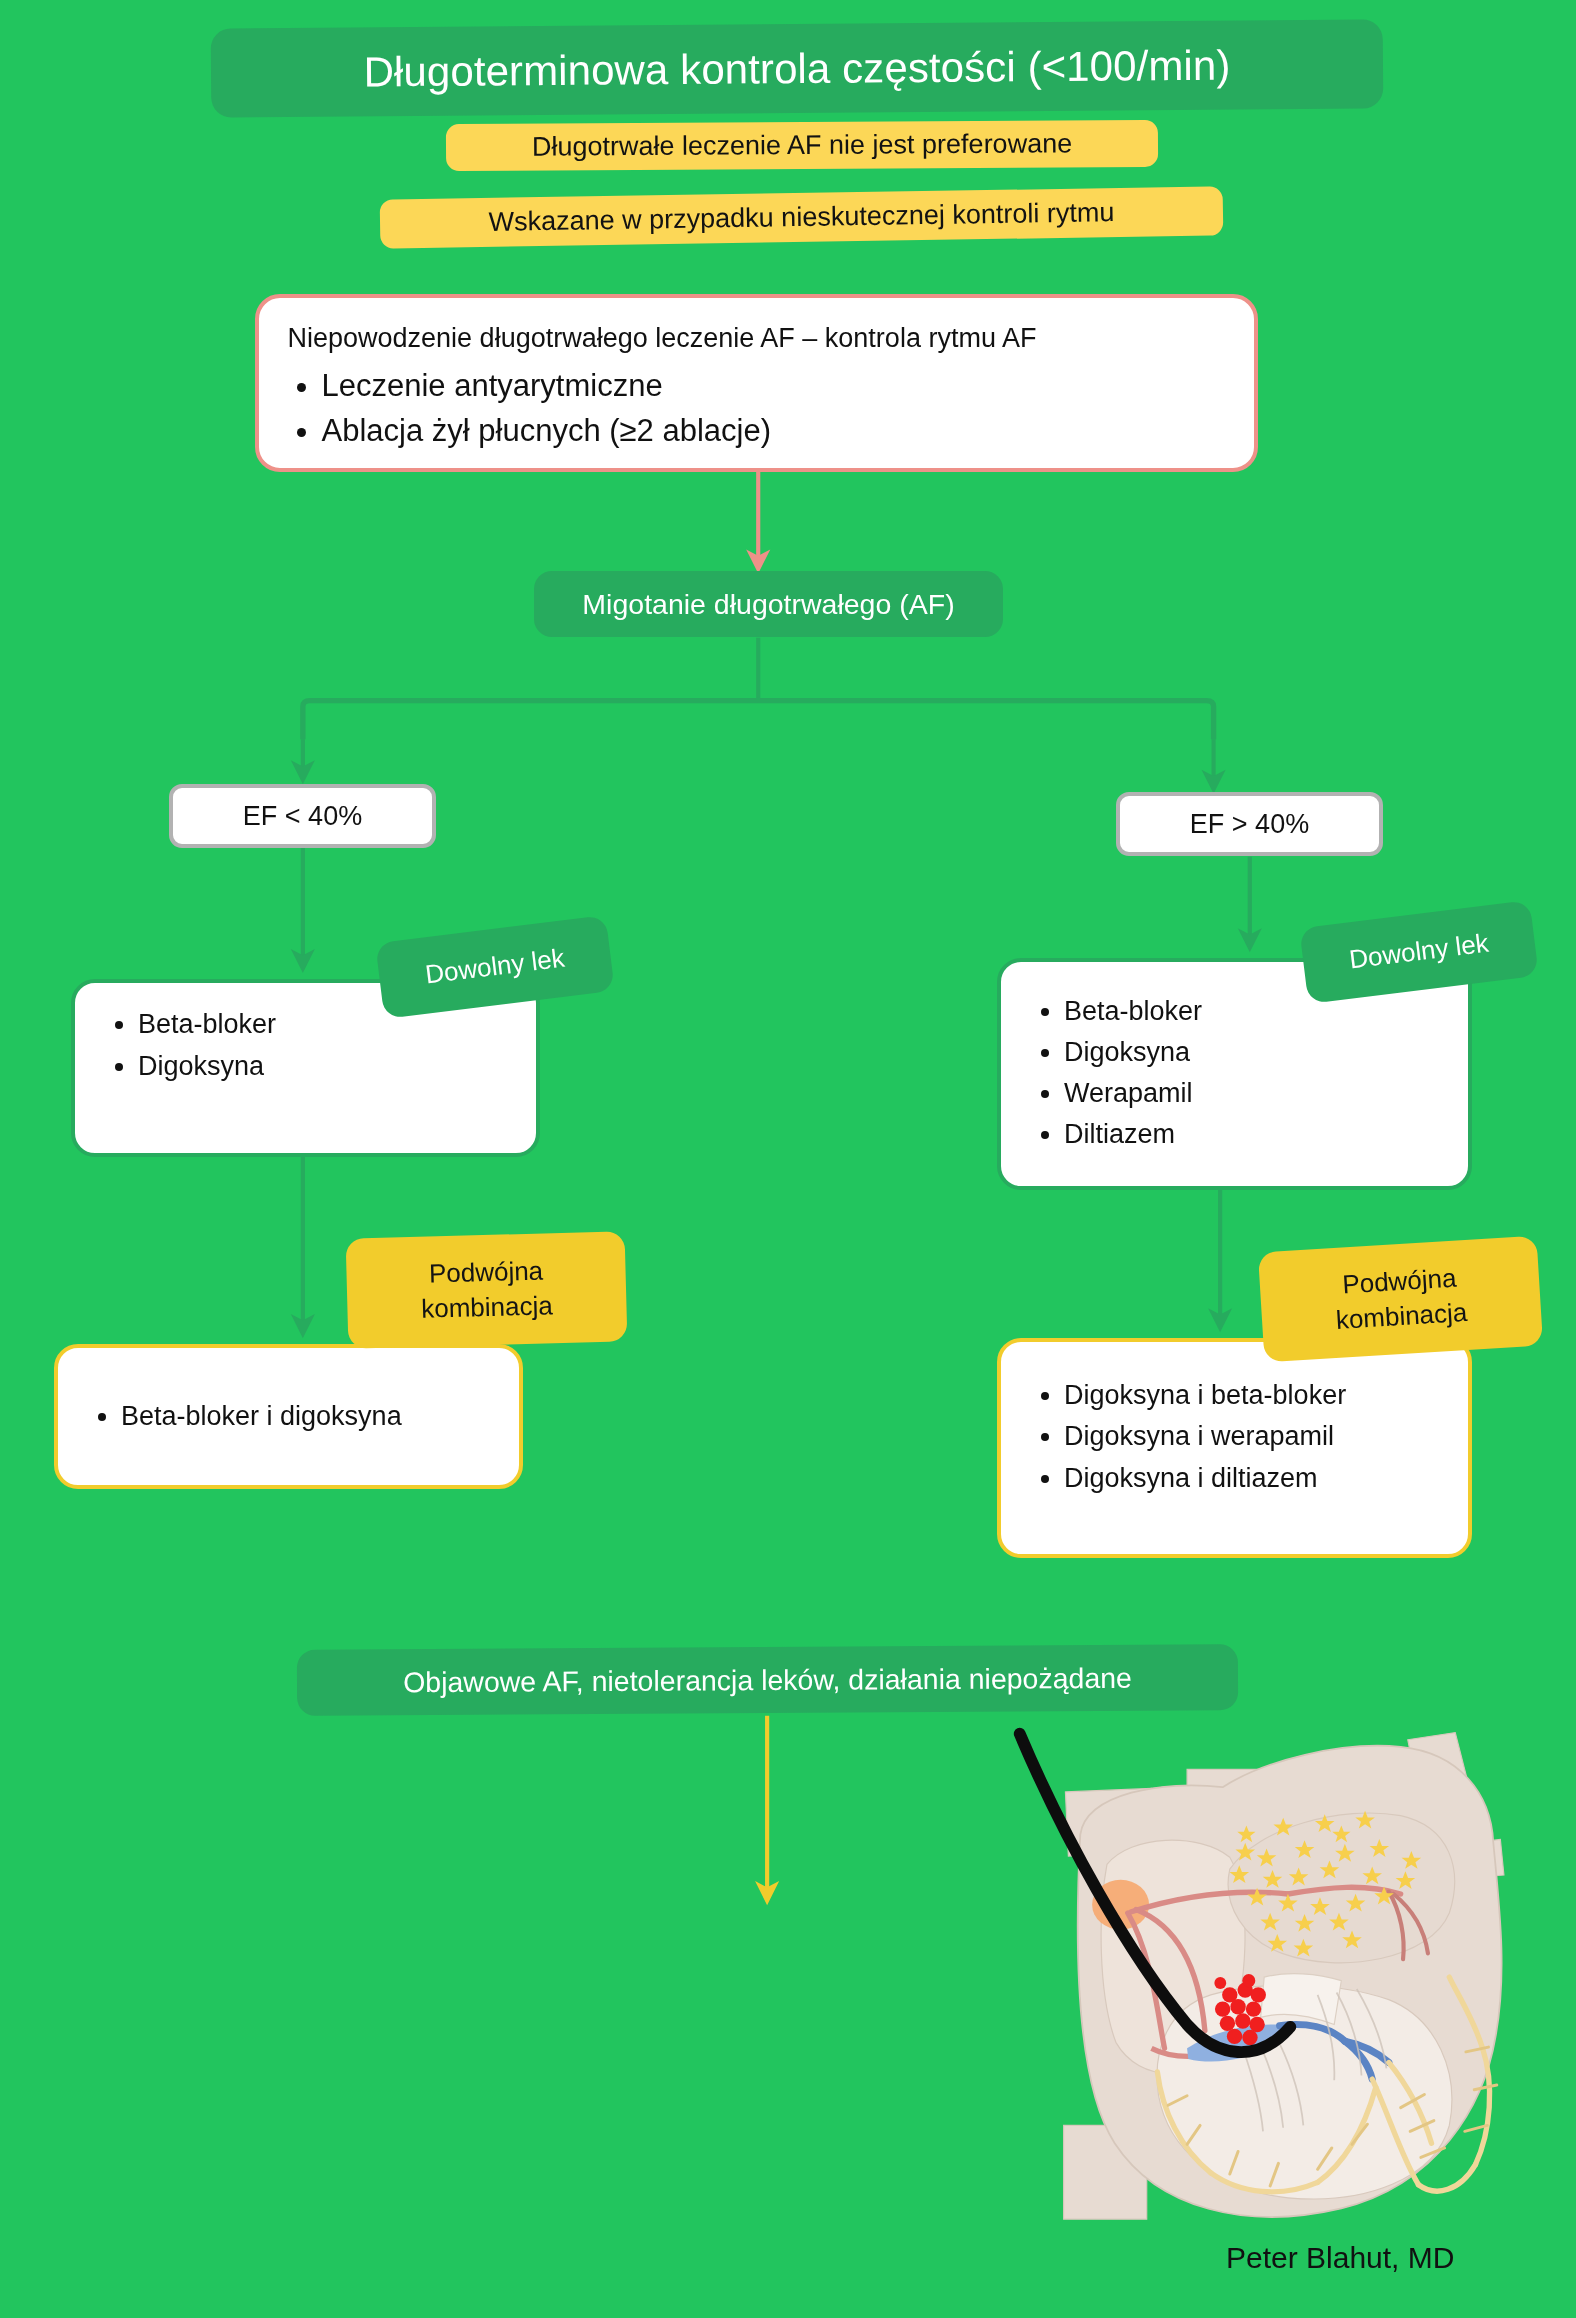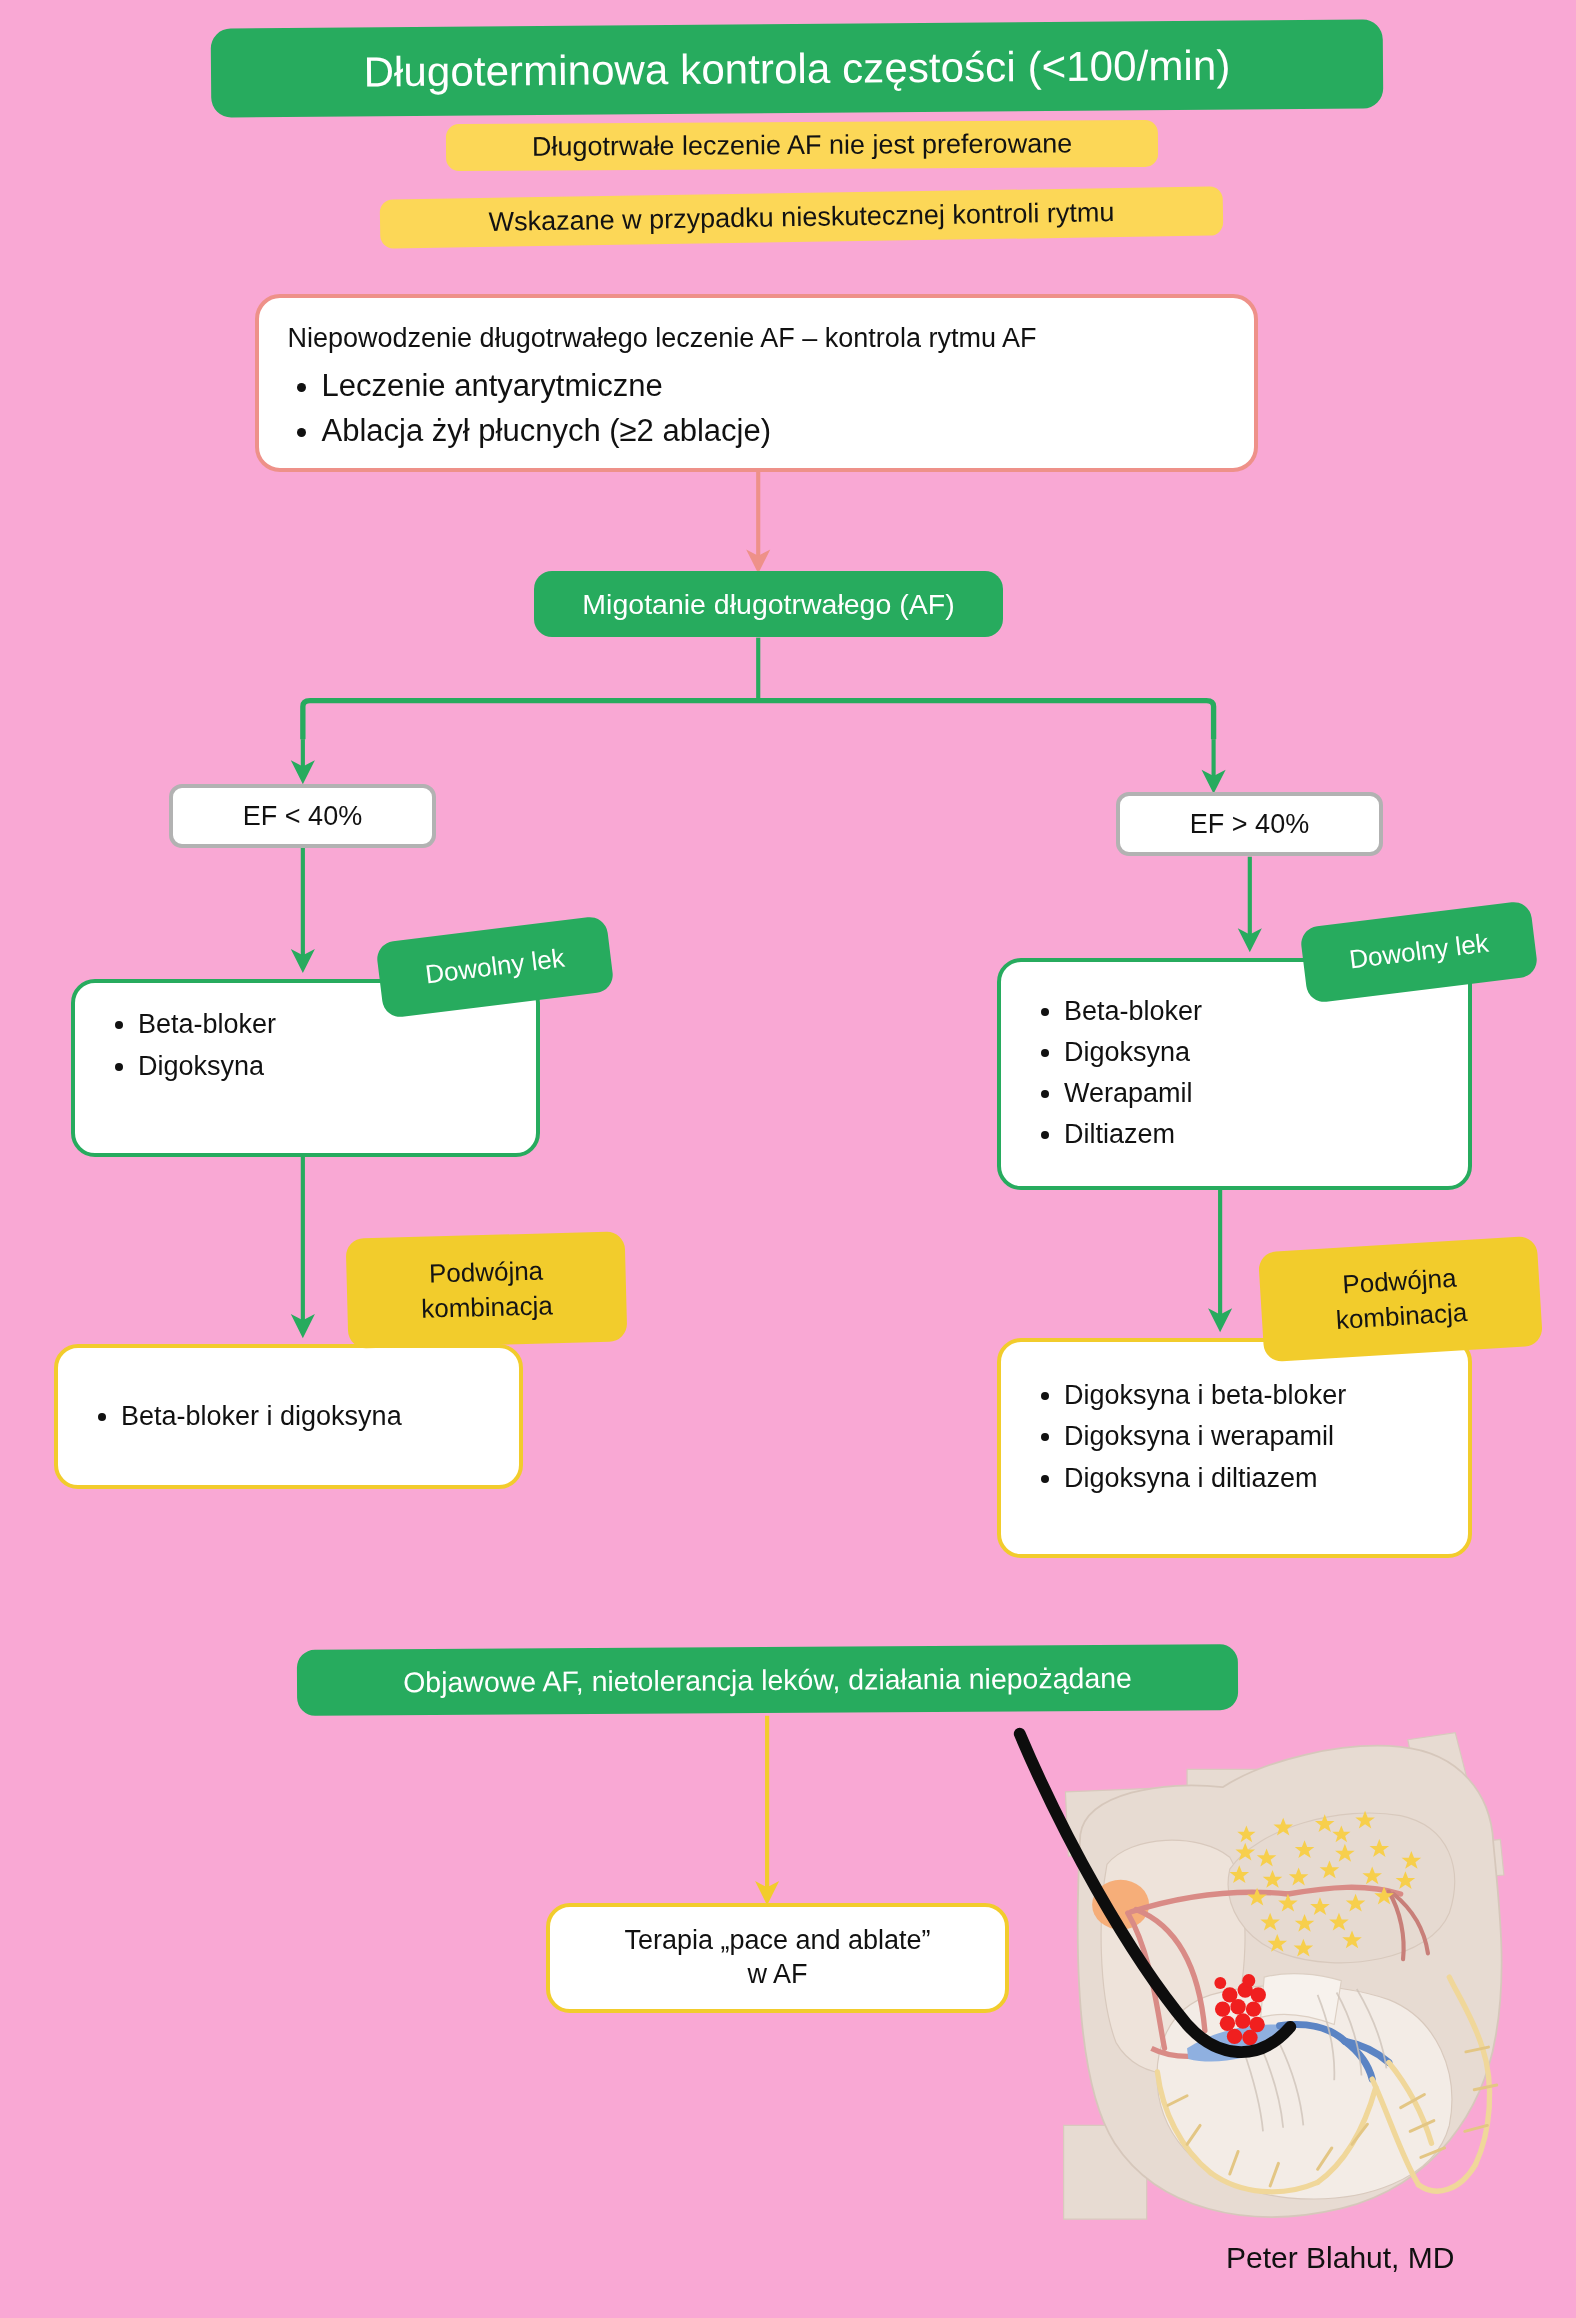--- a/index.html
+++ b/index.html
@@ -7,21 +7,21 @@
     width: 1577px;
     height: 2319px;
     background: #ffffff;
     font-family: "Liberation Sans", sans-serif;
     overflow: hidden;
   }
   #stage {
     position: relative;
     width: 1577px;
     height: 2319px;
-    background: #f9a8d4;
+    background: #22c55e;
   }
   .abs { position: absolute; }
 
   
   .title-banner {
     left: 211px; top: 24px;
     width: 1172px; height: 89px;
     background: #27ab5e;
     border-radius: 20px;
     display: flex; align-items: center; justify-content: center;
@@ -257,24 +257,20 @@
     <span>
       <span>Podwójna</span><br>
       <span>kombinacja</span>
     </span>
   </div>
 
   <div class="abs sym-banner">
     <span>Objawowe AF, nietolerancja leków, działania niepożądane</span>
   </div>
 
-  <div class="abs pace-box">
-    <span>Terapia „pace and ablate”</span>
-    <span>w AF</span>
-  </div>
 
   <svg class="abs" id="heart" viewBox="0 0 920 900" xmlns="http://www.w3.org/2000/svg">
     <g>
 
       <path d="M300,90 L460,90 L470,170 L300,185 Z" fill="#e7dbd2" stroke="#d8c9bd" stroke-width="2"></path>
       <path d="M560,95 L650,88 L664,165 L570,175 Z" fill="#e7dbd2" stroke="#d8c9bd" stroke-width="2"></path>
       <path d="M672,40 L752,28 L775,118 L690,132 Z" fill="#e7dbd2" stroke="#d8c9bd" stroke-width="2"></path>
       <path d="M742,218 L828,208 L834,268 L748,275 Z" fill="#e7dbd2" stroke="#d8c9bd" stroke-width="2"></path>
       <path d="M95,128 L240,122 L246,230 L100,236 Z" fill="#e7dbd2" stroke="#d8c9bd" stroke-width="2"></path>
       <path d="M92,690 L232,690 L232,848 L92,848 Z" fill="#e7dbd2" stroke="#d8c9bd" stroke-width="2"></path>

